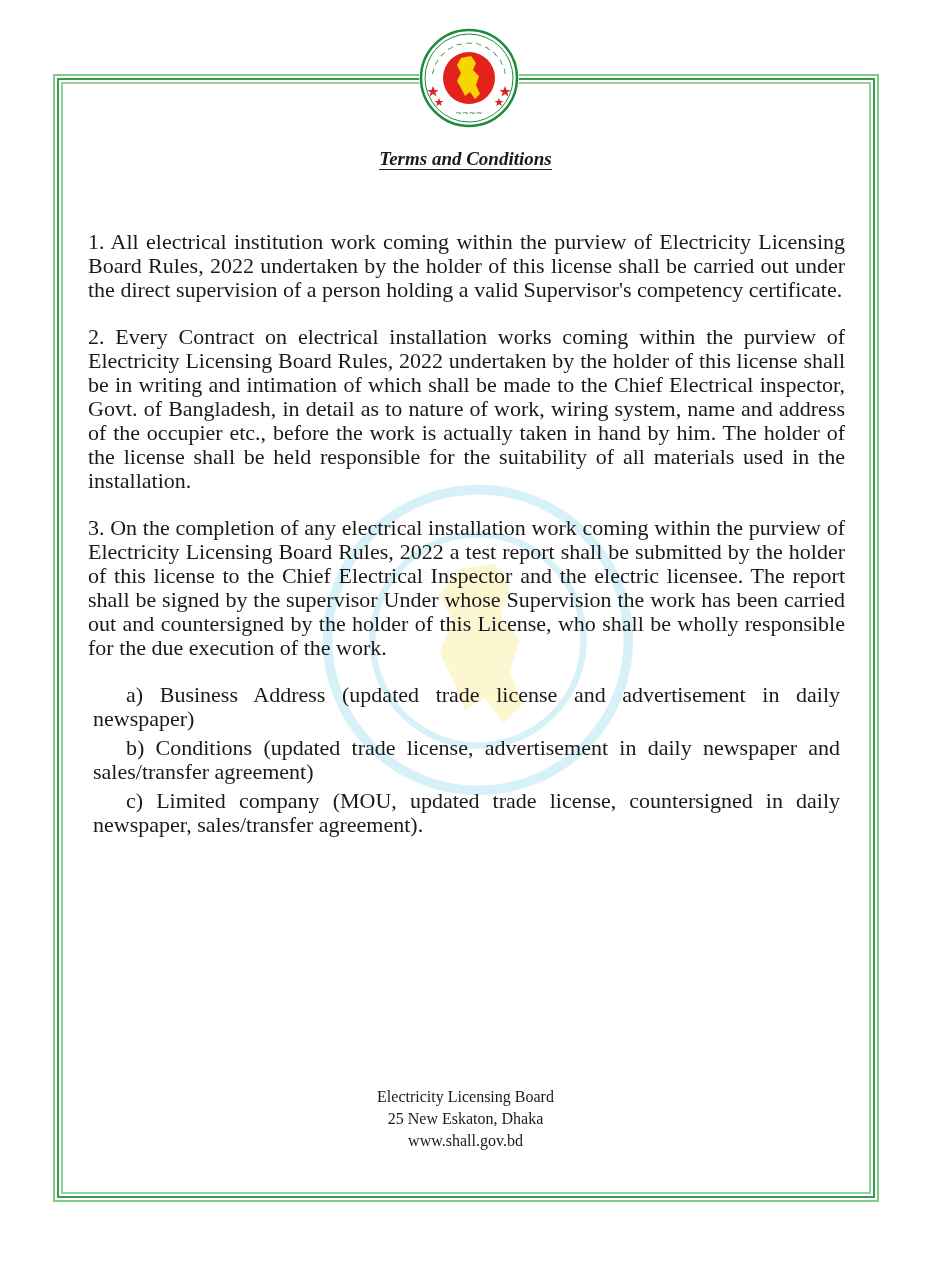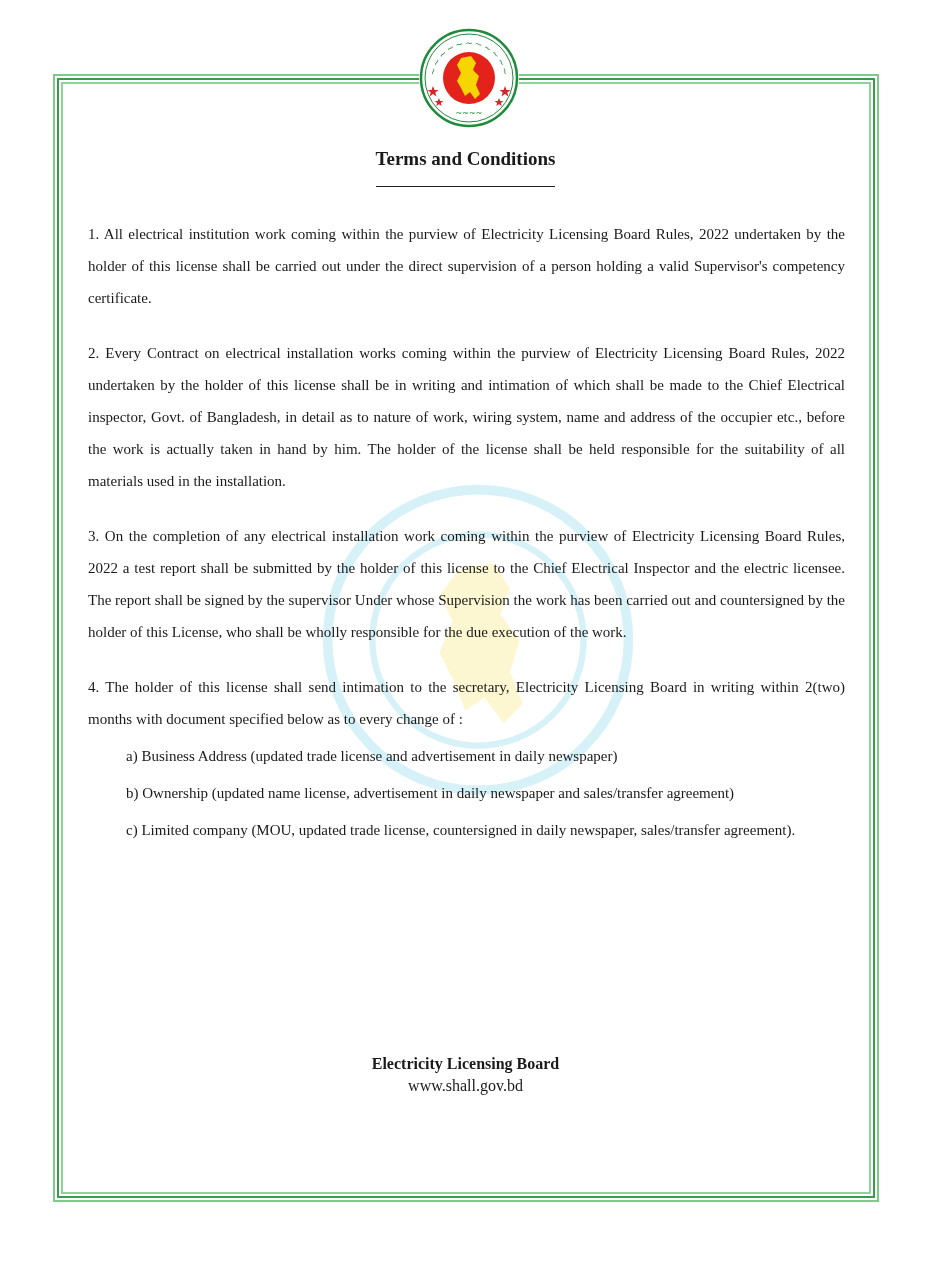--- a/index.html
+++ b/index.html
@@ -16,31 +16,31 @@
   .seal { position: absolute; left: 419px; top: 28px; width: 100px; height: 100px;
           border-radius: 50%; background: #ffffff; }
   .seal svg { width: 100px; height: 100px; display: block; }
 
   .watermark { position: absolute; left: 318px; top: 480px; width: 320px; height: 320px;
                opacity: 0.18; pointer-events: none; }
   .watermark svg { width: 320px; height: 320px; display: block; }
 
   .title { position: absolute; left: 0; right: 0; top: 148px; text-align: center;
            font-weight: bold; font-size: 19px; }
-  .title span { border-bottom: 1.5px solid #222; padding-bottom: 17px; }
+  .title span { border-bottom: 1.5px solid #222; padding-bottom: 0; font-style: italic; }
 
-  .content { position: absolute; left: 88px; width: 757px; top: 218px; font-size: 15px;
-             line-height: 32px; }
+  .content { position: absolute; left: 88px; width: 757px; top: 230px; font-size: 22px;
+             line-height: 24px; }
   .para { text-align: justify; margin: 0 0 23px 0; }
   .para.last { margin-bottom: 0; }
   .subitem { text-align: justify; text-indent: 33px; margin: 5px; }
 
   .footer { position: absolute; left: 0; right: 0; top: 1053px; text-align: center;
             font-size: 16px; line-height: 22px; }
-  .footer .org { font-weight: bold; }
+  .footer .org { font-weight: normal; margin-top: 33px; }
 </style>
 </head>
 <body>
 
 <div class="border-outer"></div>
 <div class="border-mid"></div>
 <div class="border-inner"></div>
 
 <div class="watermark">
   <svg viewBox="0 0 100 100">
@@ -69,22 +69,22 @@
 </div>
 
 <div class="title">
   <span>Terms and Conditions</span>
 </div>
 
 <div class="content">
   <p class="para">1. All electrical institution work coming within the purview of Electricity Licensing Board Rules, 2022 undertaken by the holder of this license shall be carried out under the direct supervision of a person holding a valid Supervisor's competency certificate.</p>
   <p class="para">2. Every Contract on electrical installation works coming within the purview of Electricity Licensing Board Rules, 2022 undertaken by the holder of this license shall be in writing and intimation of which shall be made to the Chief Electrical inspector, Govt. of Bangladesh, in detail as to nature of work, wiring system, name and address of the occupier etc., before the work is actually taken in hand by him. The holder of the license shall be held responsible for the suitability of all materials used in the installation.</p>
   <p class="para">3. On the completion of any electrical installation work coming within the purview of Electricity Licensing Board Rules, 2022 a test report shall be submitted by the holder of this license to the Chief Electrical Inspector and the electric licensee. The report shall be signed by the supervisor Under whose Supervision the work has been carried out and countersigned by the holder of this License, who shall be wholly responsible for the due execution of the work.</p>
-  <p class="para last">4. The holder of this license shall send intimation to the secretary, Electricity Licensing Board in writing within 2(two) months with document specified below as to every change of :</p>
   <p class="subitem">a) Business Address (updated trade license and advertisement in daily newspaper)</p>
-  <p class="subitem">b) Ownership (updated name license, advertisement in daily newspaper and sales/transfer agreement)</p>
+  <p class="subitem">b) Conditions (updated trade license, advertisement in daily newspaper and sales/transfer agreement)</p>
   <p class="subitem">c) Limited company (MOU, updated trade license, countersigned in daily newspaper, sales/transfer agreement).</p>
 </div>
 
 <div class="footer">
   <div class="org">Electricity Licensing Board</div>
+  <div>25 New Eskaton, Dhaka</div>
   <div>www.shall.gov.bd</div>
 </div>
 
 </body></html>

